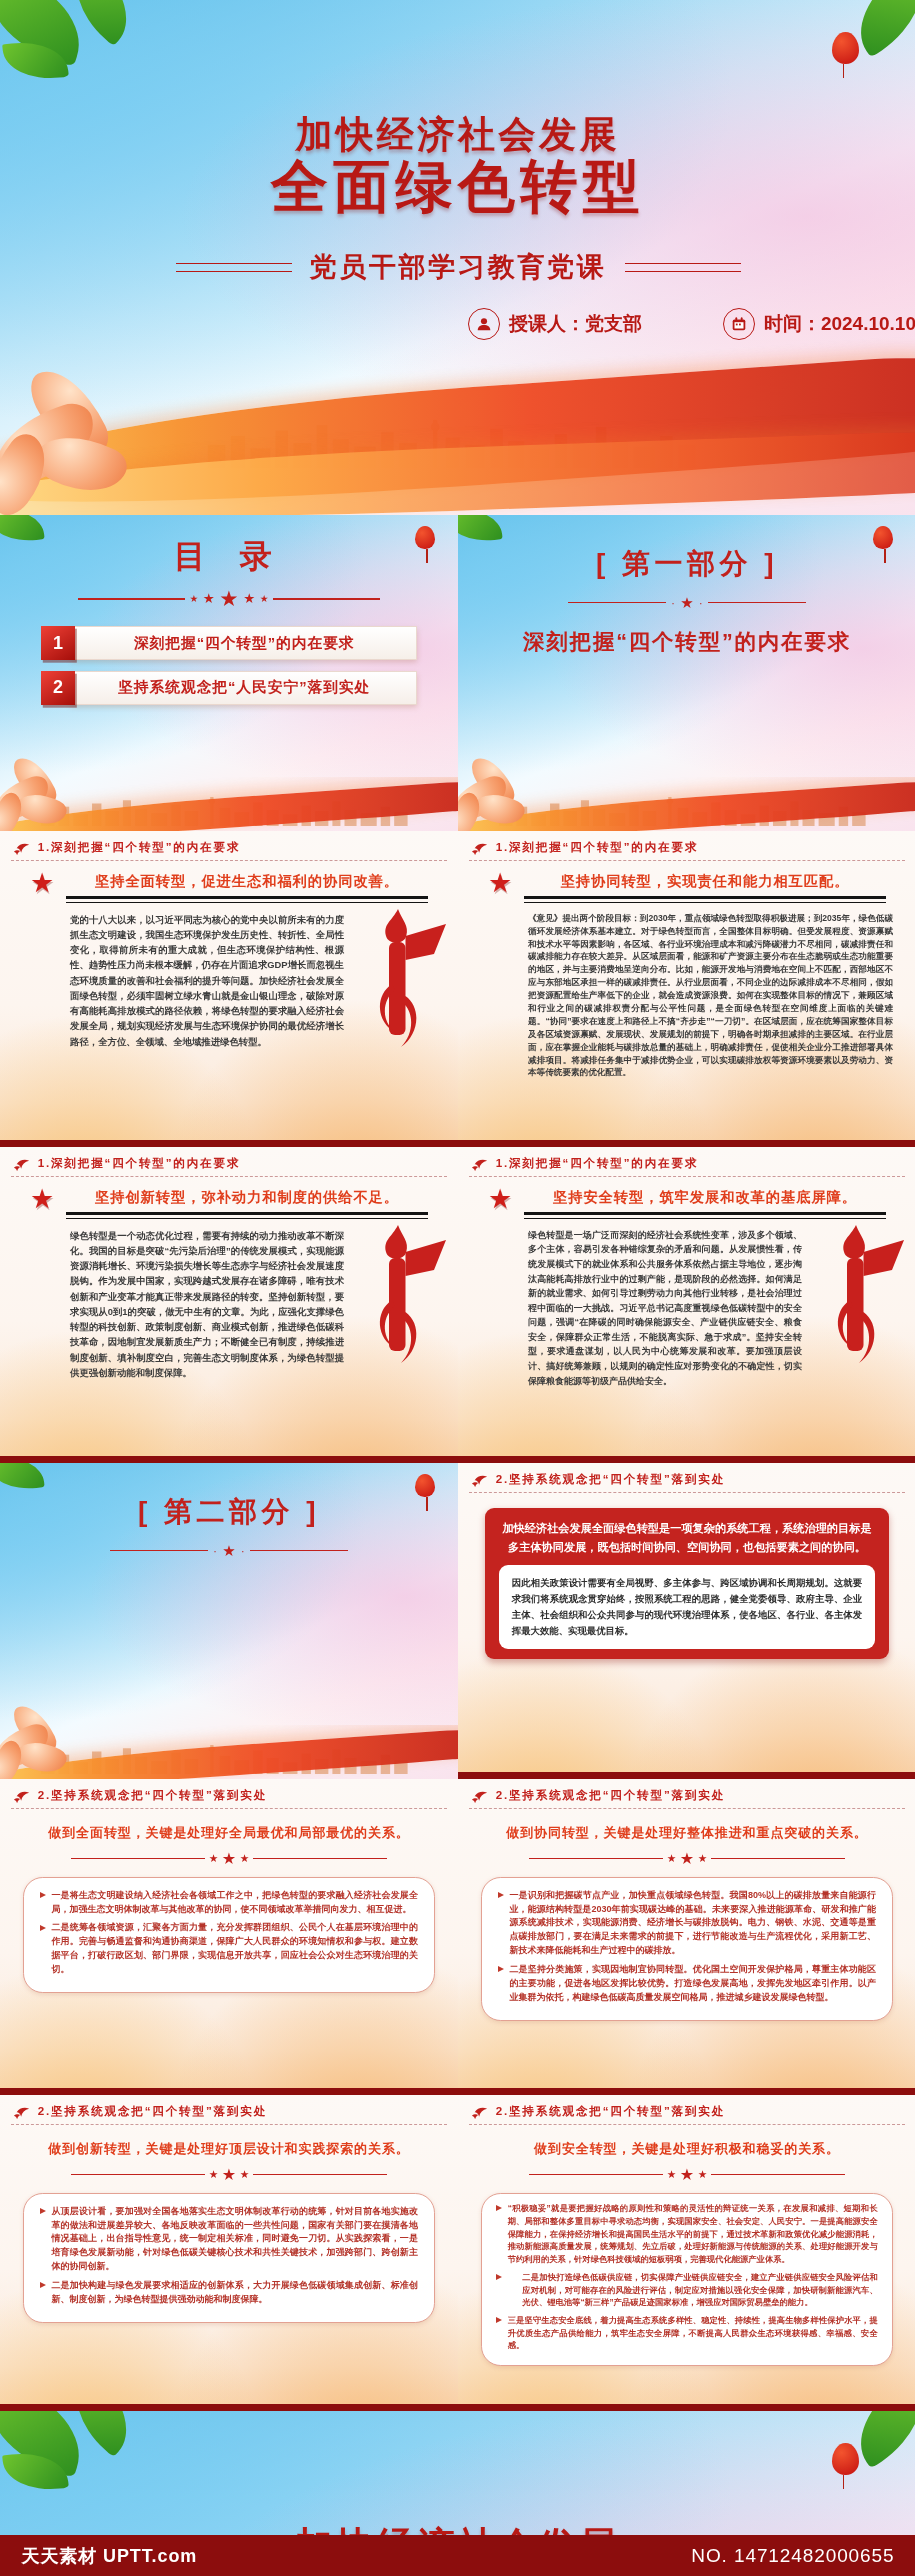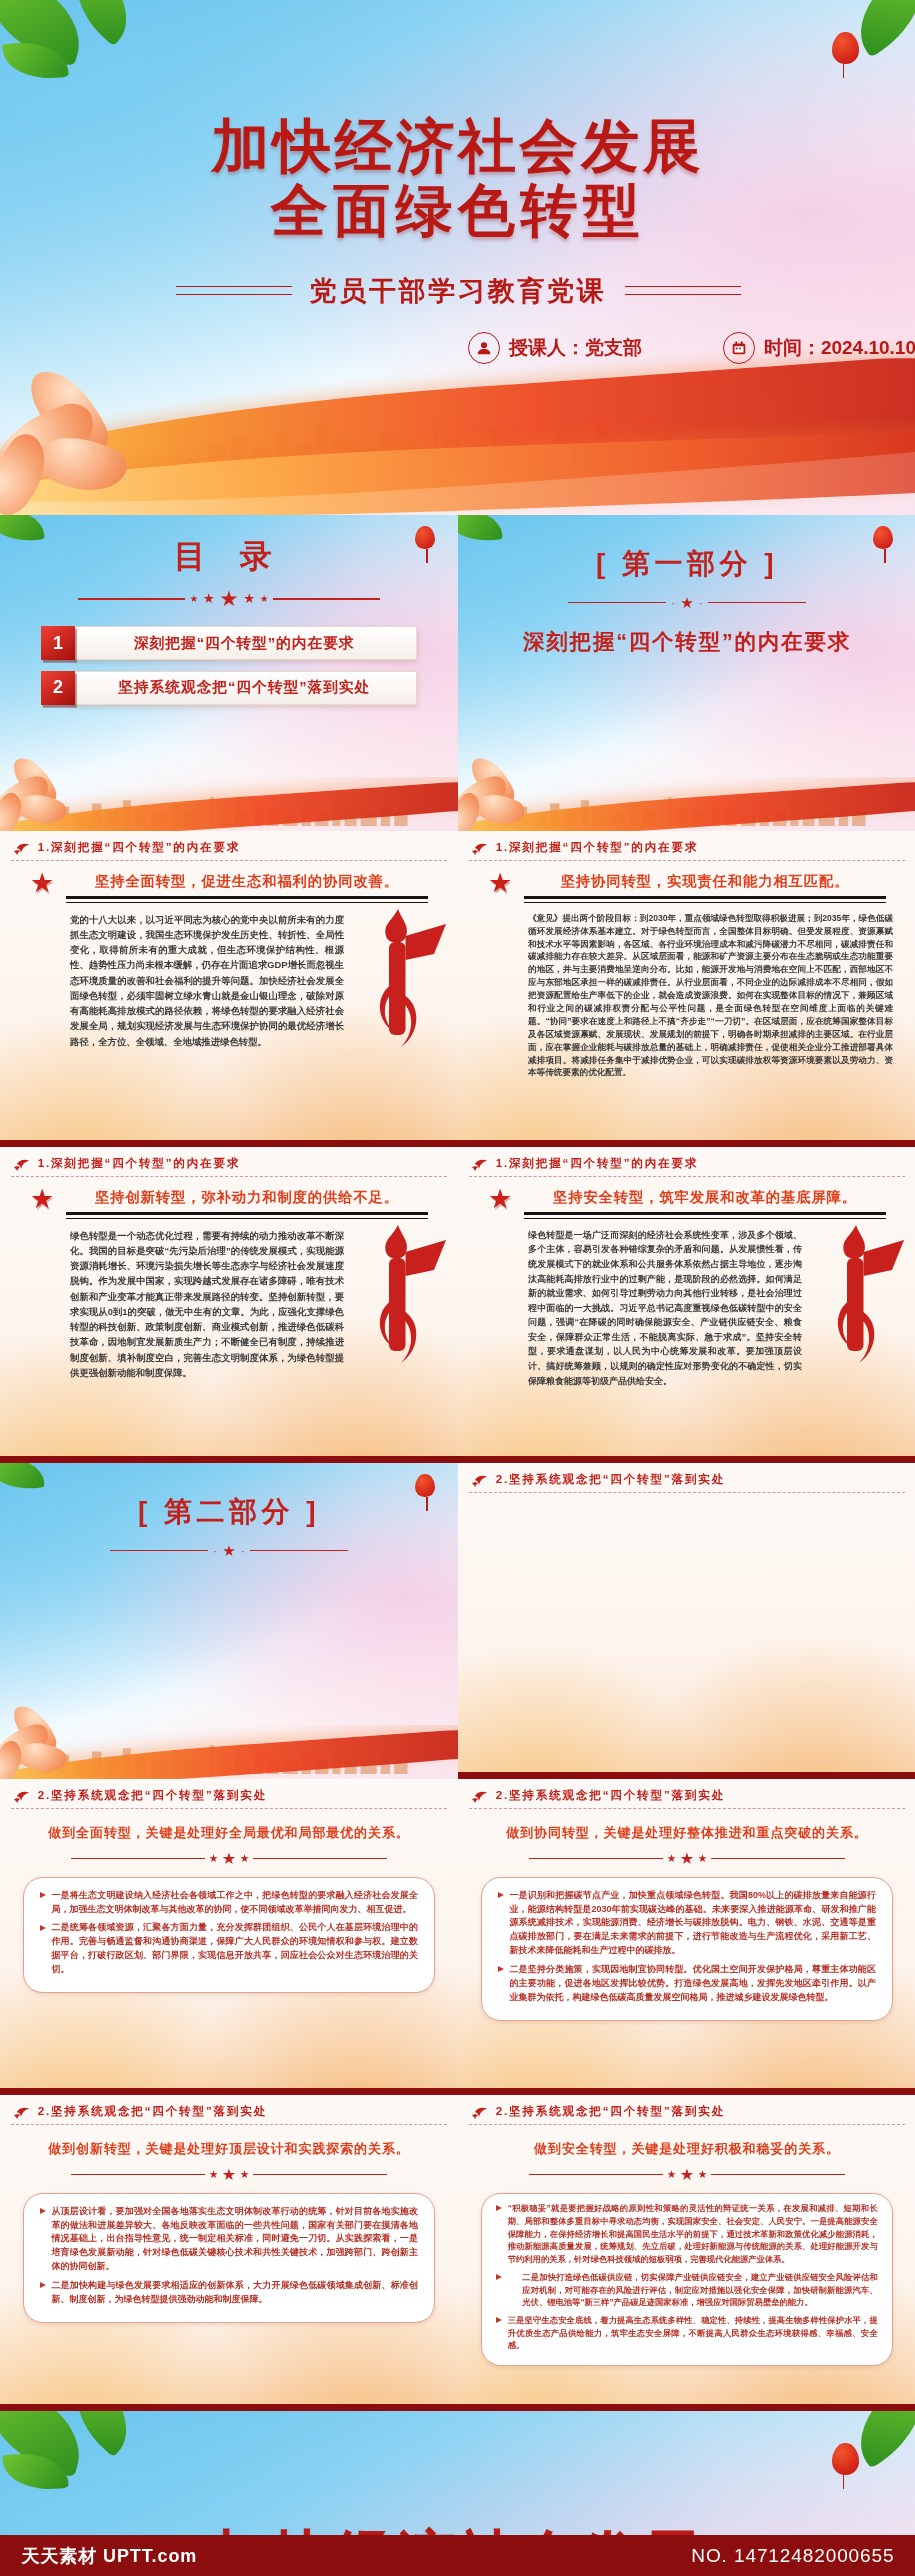--- a/index.html
+++ b/index.html
@@ -24,21 +24,21 @@
     position:relative; overflow:hidden;
   }
   .content-bg::after{ 
     content:""; position:absolute; left:0; bottom:0; width:100%; height:7.2px;
     background:#8c0d0d; z-index:5;
   }
   
   .cover{ width:916px; height:515px; }
   .cover-title{ text-align:center; color:#b81915; font-weight:bold; line-height:1.12;
     text-shadow:0 2.7px 3.6px rgba(130,10,10,.28); position:relative; z-index:3; }
-  .cover-title .t1{ font-size:58px; letter-spacing:3.6px; padding-top:114px;}
+  .cover-title .t1{ font-size:37px; letter-spacing:3.6px; padding-top:114px;}
   .cover-title .t2{ font-size:57px; letter-spacing:5.4px; }
   .subtitle-row{ display:flex; align-items:center; justify-content:center; gap:18px;
     margin-top:30px; position:relative; z-index:3;}
   .dline{ width:116px; height:9px; border-top:1.8px solid #b81915; border-bottom:1.8px solid #b81915;}
   .subtitle{ font-size:27px; font-weight:bold; color:#b81915; letter-spacing:2.7px;}
   .info-row{ display:flex; justify-content:flex-end; gap:81px; margin-top:23px; position:relative; z-index:3;}
   .info-item{ display:flex; align-items:center; gap:9px; color:#b81915; font-weight:bold; font-size:19px;}
   .circle-icon{ width:32px; height:32px; border:1.8px solid #b81915; border-radius:50%;
     display:flex; align-items:center; justify-content:center; }
   
@@ -232,21 +232,21 @@
         <span class="s">★</span>
         <span class="ln"></span>
       </div>
       <div class="toc-list">
         <div class="toc-item">
           <div class="toc-num">1</div>
           <div class="toc-bar">深刻把握“四个转型”的内在要求</div>
         </div>
         <div class="toc-item">
           <div class="toc-num">2</div>
-          <div class="toc-bar">坚持系统观念把“四个转型”落到实处</div>
+          <div class="toc-bar">坚持系统观念把“人民安宁”落到实处</div>
         </div>
       </div>
       <svg class="skyline" width="376" height="30" viewBox="0 0 560 56" preserveAspectRatio="none">
           <g fill="#d98a52">
             <rect x="0" y="30" width="20" height="26"></rect>
             <rect x="26" y="20" width="16" height="36"></rect>
             <rect x="48" y="34" width="22" height="22"></rect>
             <rect x="76" y="14" width="14" height="42"></rect>
             <rect x="96" y="28" width="20" height="28"></rect>
             <rect x="122" y="8" width="12" height="48"></rect>
@@ -479,20 +479,24 @@
 
     <section class="mini content-bg">
       <div class="slide-header">
         <svg width="18" height="13.4" viewBox="0 0 20 15">
             <path d="M4 7 C7 2 13 1 18 3 C13 4 10 7 9 12 C8 8 6 7 4 7 Z" fill="#c2211c"></path>
             <path d="M1 11 C3 9 6 9 8 10 C6 11 5 13 4.5 15 C4 12.5 2.5 11.5 1 11 Z" fill="#c2211c"></path>
           </svg>
         <span class="htext">2.坚持系统观念把“四个转型”落到实处</span>
       </div>
       <div class="dash-line"></div>
+      <div class="red-box">
+        <div class="red-box-text">加快经济社会发展全面绿色转型是一项复杂的系统工程，系统治理的目标是多主体协同发展，既包括时间协同、空间协同，也包括要素之间的协同。</div>
+        <div class="white-box">因此相关政策设计需要有全局视野、多主体参与、跨区域协调和长周期规划。这就要求我们将系统观念贯穿始终，按照系统工程的思路，健全党委领导、政府主导、企业主体、社会组织和公众共同参与的现代环境治理体系，使各地区、各行业、各主体发挥最大效能、实现最优目标。</div>
+      </div>
     </section>
 
     <section class="mini content-bg">
       <div class="slide-header">
         <svg width="18" height="13.4" viewBox="0 0 20 15">
             <path d="M4 7 C7 2 13 1 18 3 C13 4 10 7 9 12 C8 8 6 7 4 7 Z" fill="#c2211c"></path>
             <path d="M1 11 C3 9 6 9 8 10 C6 11 5 13 4.5 15 C4 12.5 2.5 11.5 1 11 Z" fill="#c2211c"></path>
           </svg>
         <span class="htext">2.坚持系统观念把“四个转型”落到实处</span>
       </div>

